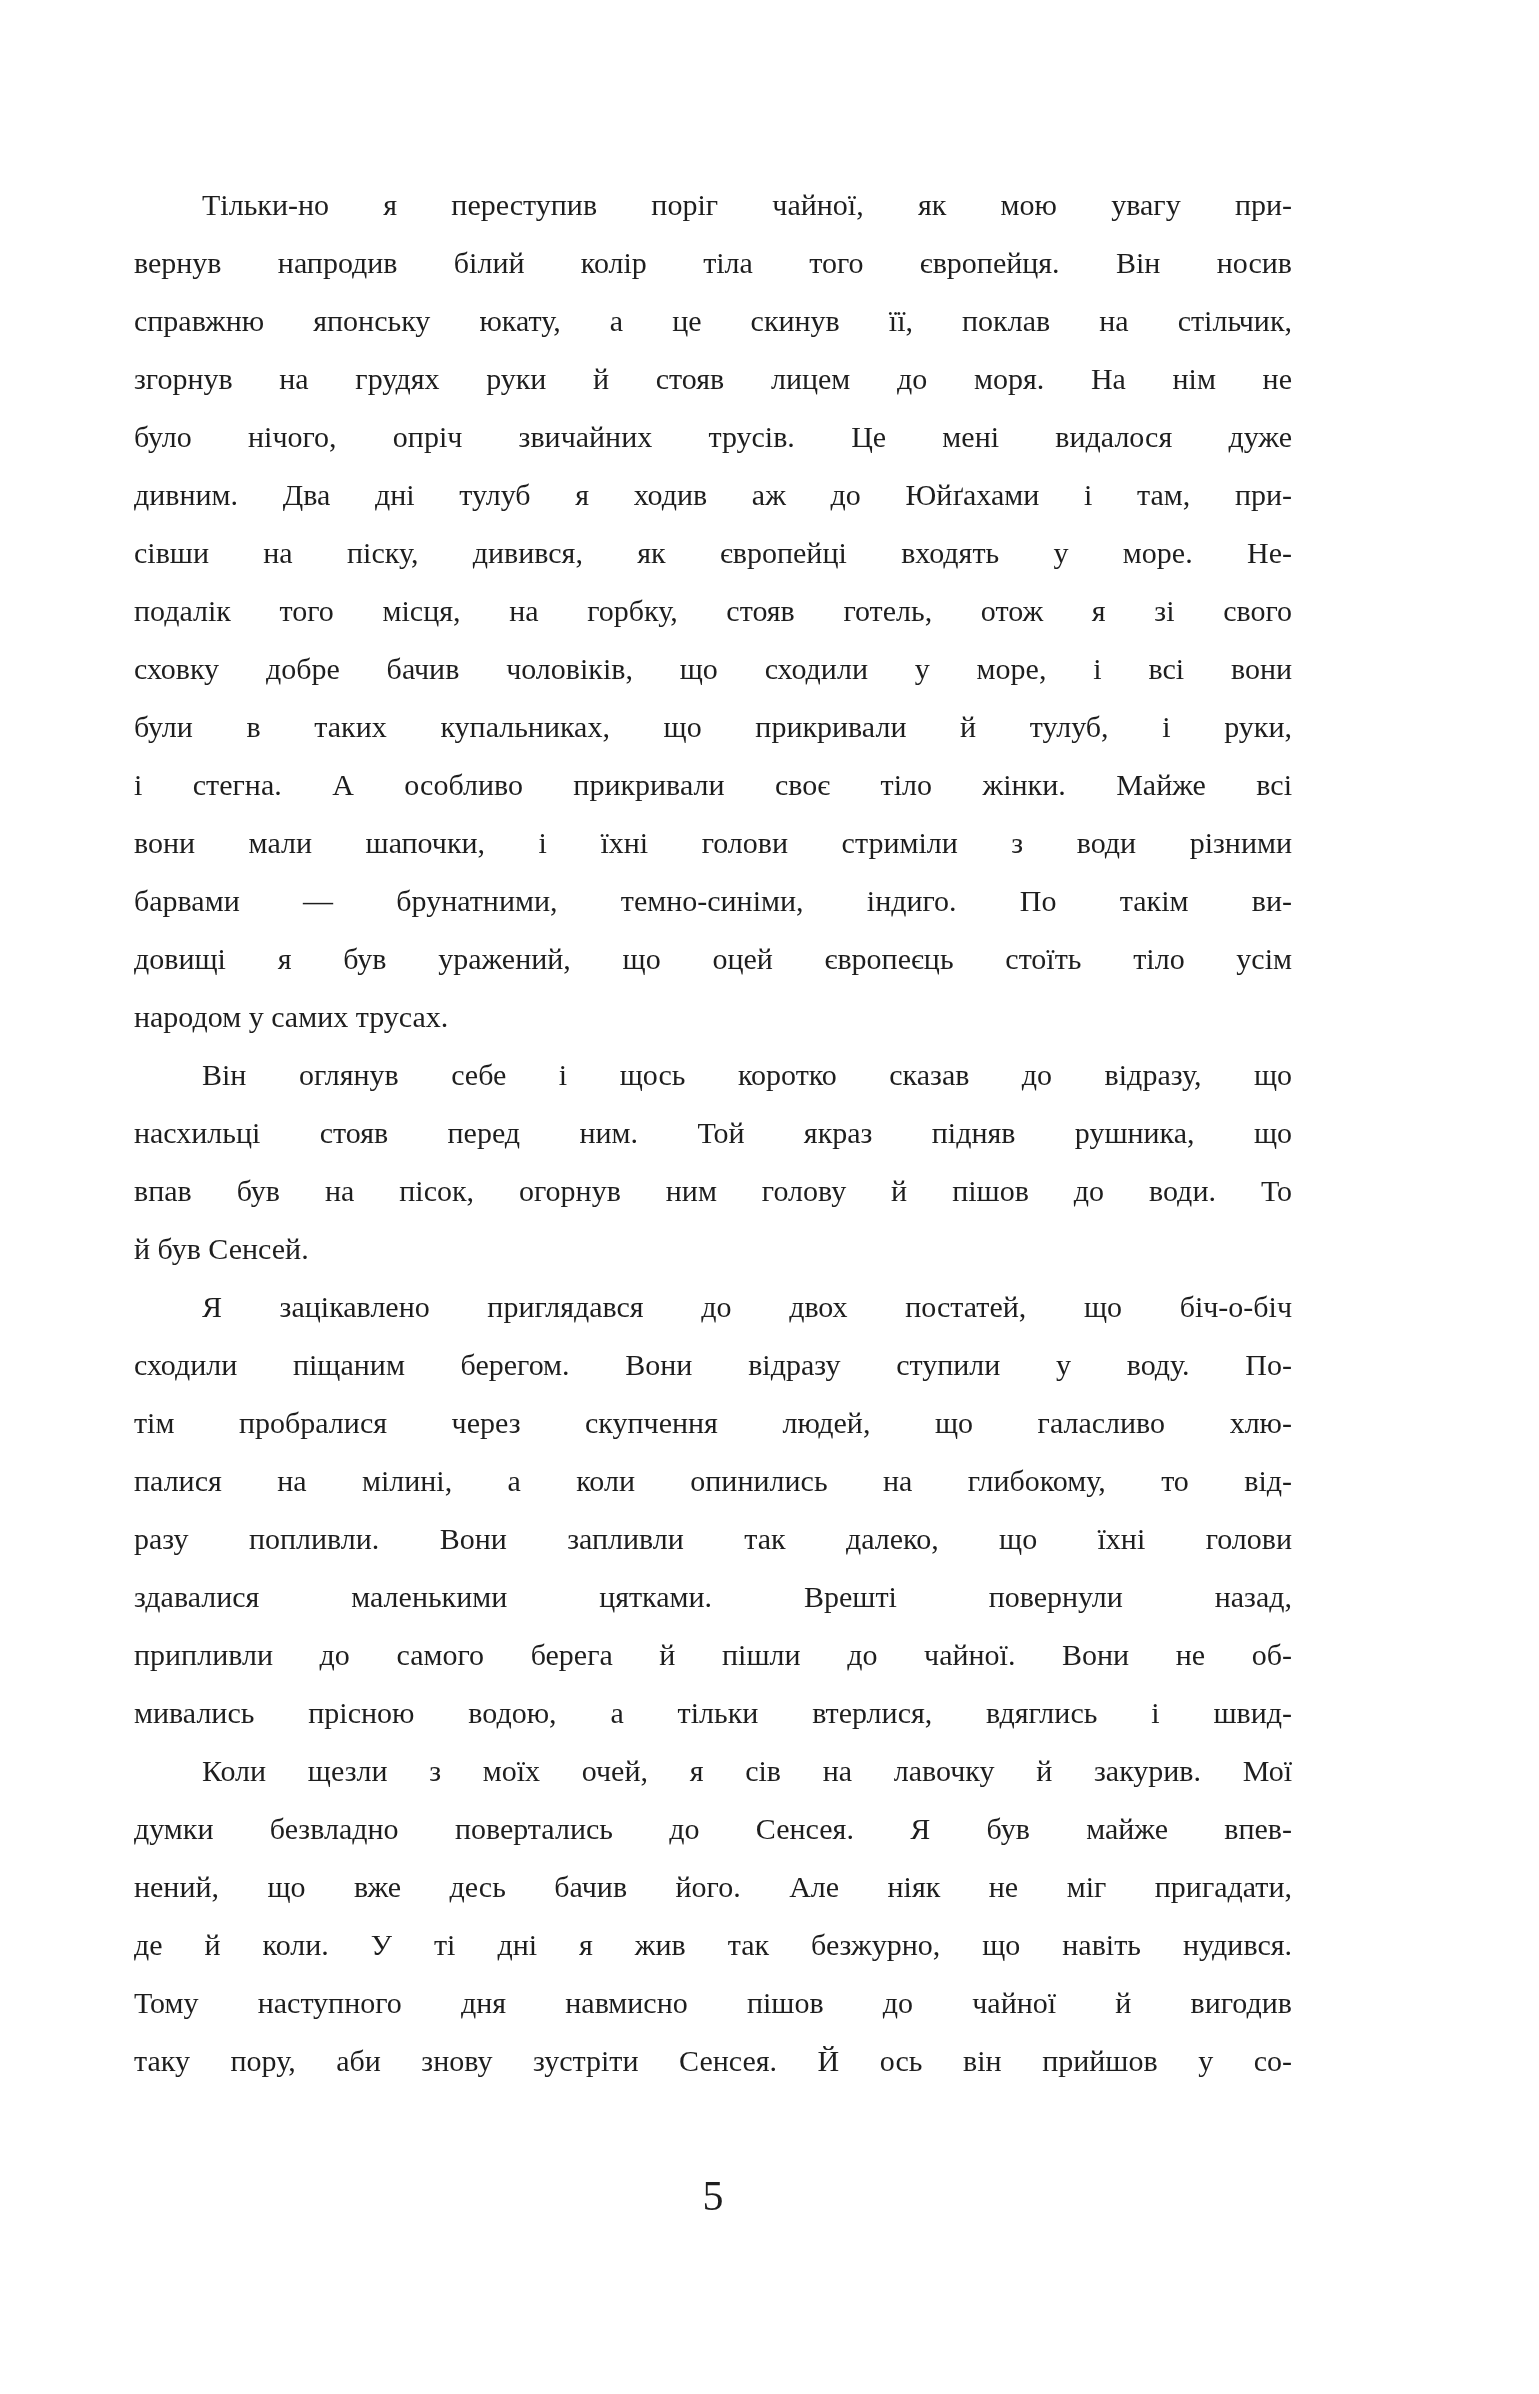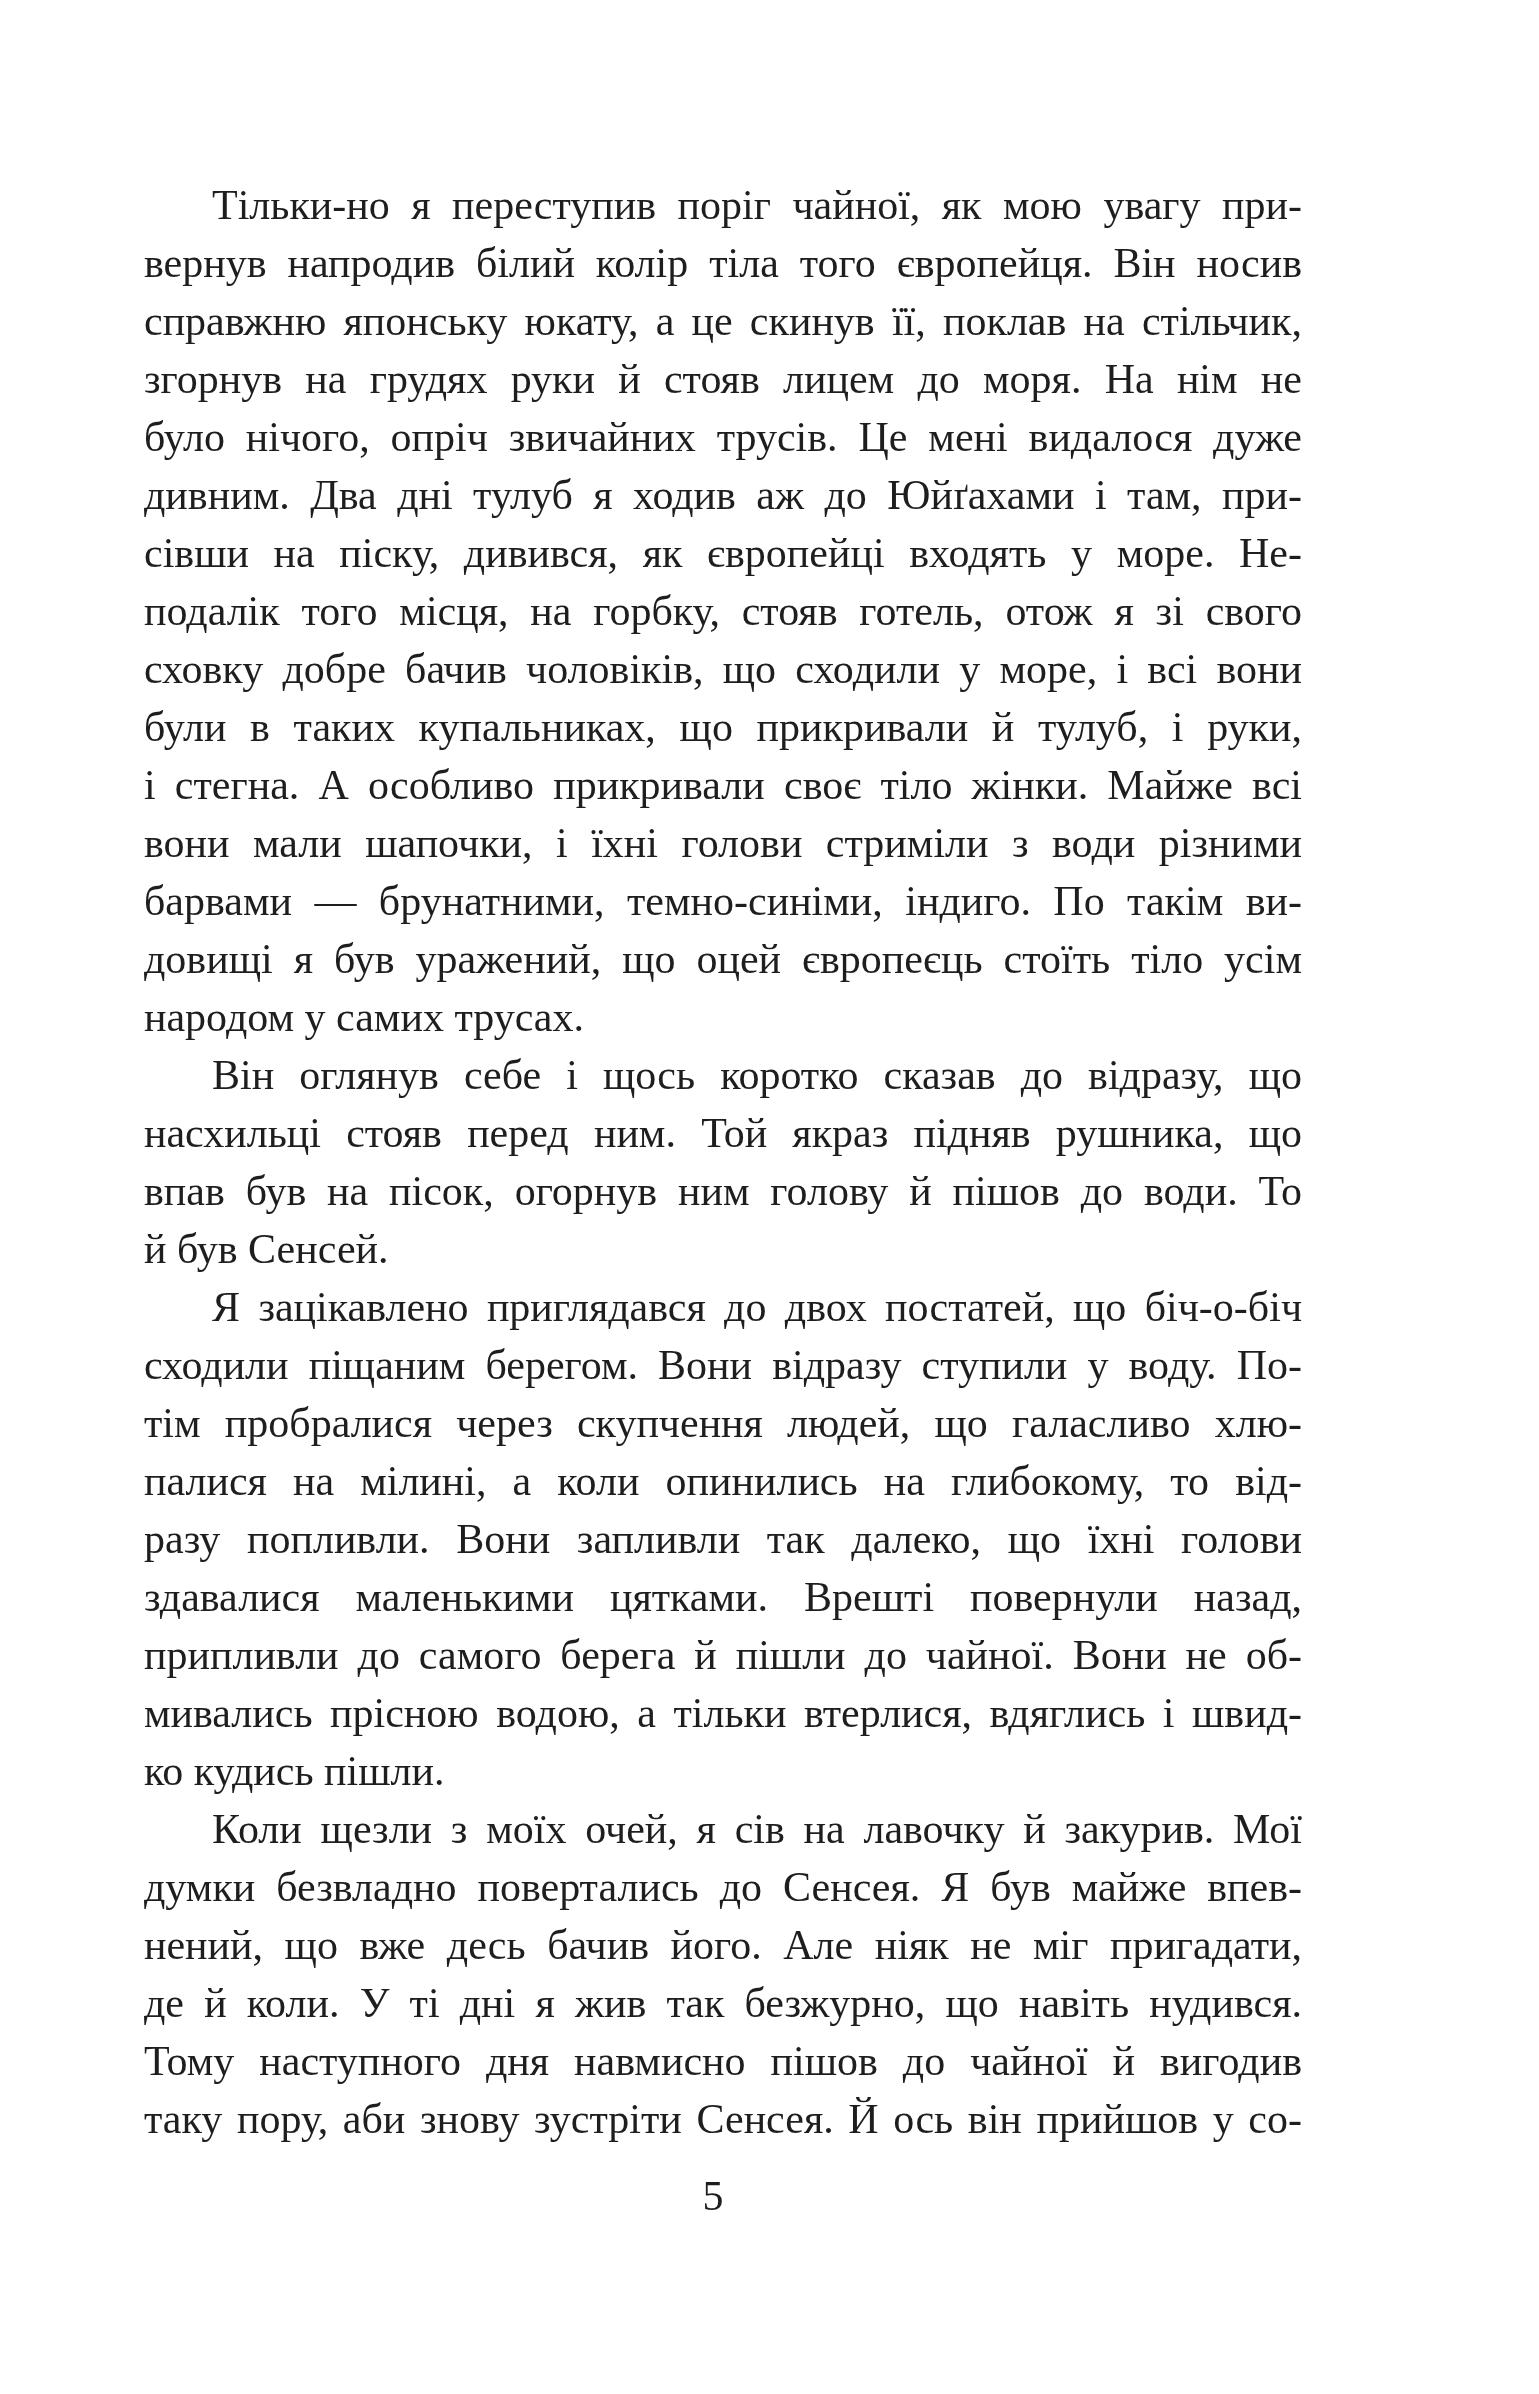--- a/index.html
+++ b/index.html
@@ -11,24 +11,24 @@
     position: relative;
     width: 1539px;
     height: 2394px;
     background: #ffffff;
     font-family: "Liberation Serif", "DejaVu Serif", serif;
     color: #1e1e1e;
     overflow: hidden;
   }
   .text-block {
     position: absolute;
-    left: 144px;
+    left: 134px;
     top: 176px;
     width: 1158px;
-    font-size: 42px;
+    font-size: 30px;
     line-height: 58px;
   }
   .line {
     text-align: justify;
     text-align-last: justify;
   }
   .line.indent {
     text-indent: 68px;
   }
   .line.para-end {
@@ -69,21 +69,20 @@
       <div class="line">впав був на пісок, огорнув ним голову й пішов до води. То</div>
       <div class="line para-end">й був Сенсей.</div>
       <div class="line indent">Я зацікавлено приглядався до двох постатей, що біч-о-біч</div>
       <div class="line">сходили піщаним берегом. Вони відразу ступили у воду. По-</div>
       <div class="line">тім пробралися через скупчення людей, що галасливо хлю-</div>
       <div class="line">палися на мілині, а коли опинились на глибокому, то від-</div>
       <div class="line">разу попливли. Вони запливли так далеко, що їхні голови</div>
       <div class="line">здавалися маленькими цятками. Врешті повернули назад,</div>
       <div class="line">припливли до самого берега й пішли до чайної. Вони не об-</div>
       <div class="line">мивались прісною водою, а тільки втерлися, вдяглись і швид-</div>
-      <div class="line para-end">ко кудись пішли.</div>
       <div class="line indent">Коли щезли з моїх очей, я сів на лавочку й закурив. Мої</div>
       <div class="line">думки безвладно повертались до Сенсея. Я був майже впев-</div>
       <div class="line">нений, що вже десь бачив його. Але ніяк не міг пригадати,</div>
       <div class="line">де й коли. У ті дні я жив так безжурно, що навіть нудився.</div>
       <div class="line">Тому наступного дня навмисно пішов до чайної й вигодив</div>
       <div class="line">таку пору, аби знову зустріти Сенсея. Й ось він прийшов у со-</div>
     </div>
   <div class="page-number">5</div>
 </div>
 

